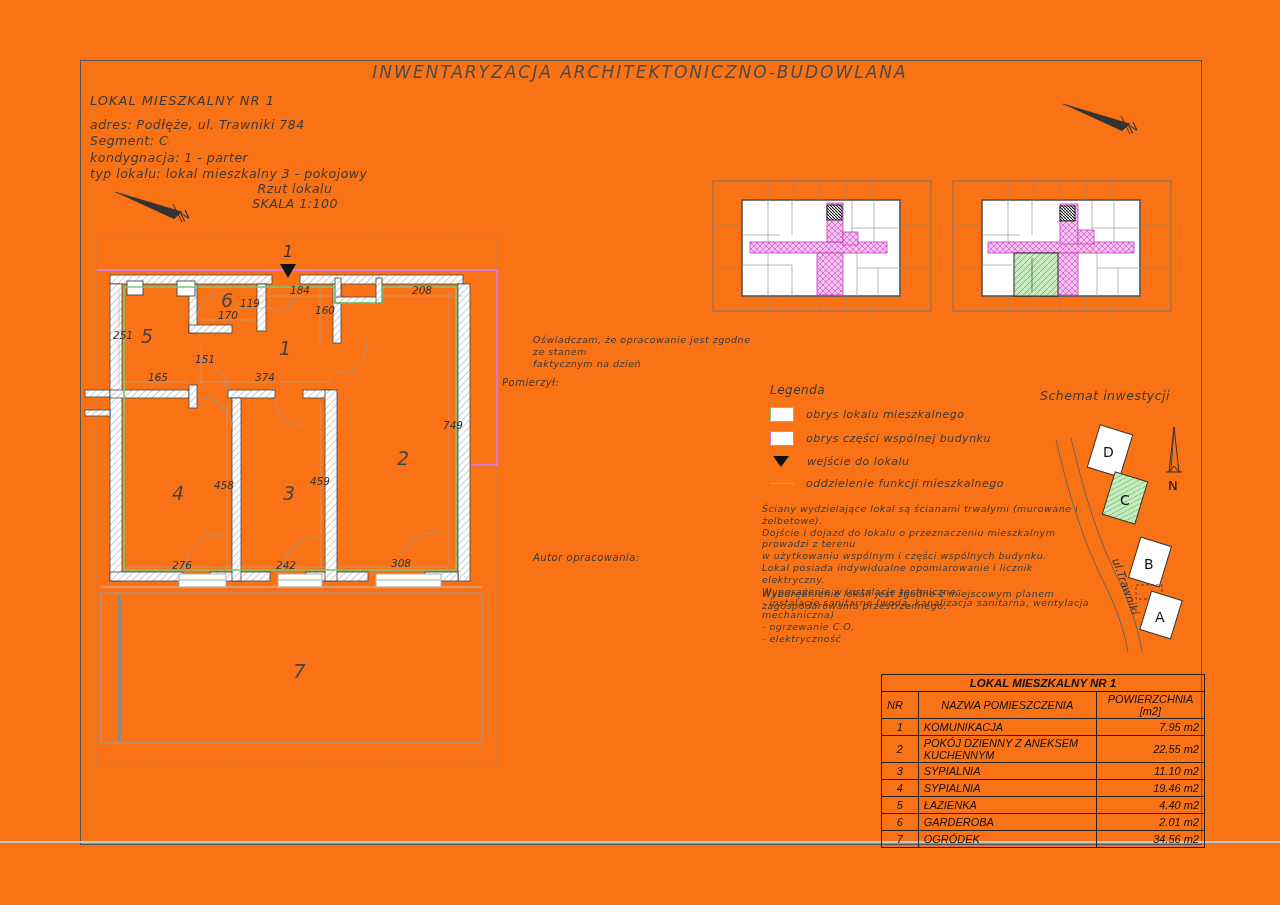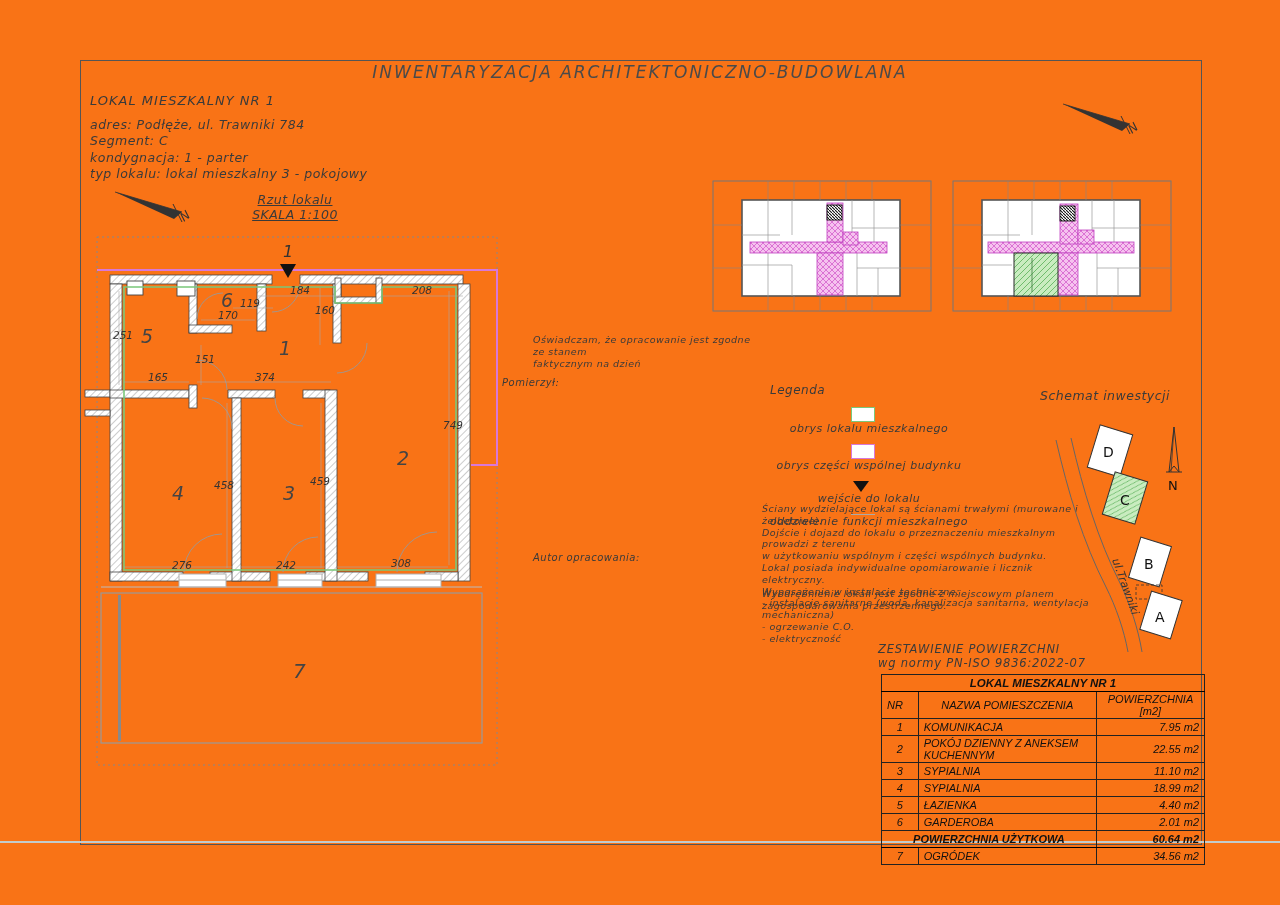--- a/index.html
+++ b/index.html
@@ -10,21 +10,21 @@
   .arch{font-style:italic;letter-spacing:.5px;color:#3a3a3a;}
   .abs{position:absolute;}
   .main-title{left:340px;top:62px;width:600px;text-align:center;font-size:17px;letter-spacing:2px;color:#4a4a4a;}
   .info{left:90px;top:93px;font-size:12.5px;line-height:16.5px;}
   .info .t{font-size:13px;margin-bottom:7px;letter-spacing:1px;}
   .view-title{text-align:center;font-size:12.5px;line-height:15px;}
   .small-txt{font-size:10px;line-height:13px;}
   .notes-txt{font-size:9.5px;line-height:11.8px;white-space:pre-line;}
   .legend{left:770px;top:383px;font-size:11px;}
   .legend .lt{font-size:12px;margin-bottom:10px;}
-  .lg-row{display:flex;align-items:center;margin-bottom:9px;flex-direction:column;}
+  .lg-row{display:flex;align-items:center;margin-bottom:9px;}
   .lg-swatch{width:22px;height:13px;margin-right:12px;flex:0 0 auto;background:#fff;}
   .lg-tri{width:0;height:0;border-left:8px solid transparent;border-right:8px solid transparent;
           border-top:11px solid #111;margin:0 18px 0 3px;}
   .lg-line{width:24px;height:0;border-top:1.5px solid #aaa;margin-right:12px;}
   .summary{left:878px;top:642px;font-size:11.5px;line-height:14px;letter-spacing:.8px;}
   table.areas{position:absolute;left:881px;top:674px;width:324px;border-collapse:collapse;
       font-family:"Liberation Sans",sans-serif;font-style:italic;font-size:11px;color:#111;}
   table.areas td{border:1px solid #222;padding:1px 5px;height:14px;}
   table.areas .ttl{font-weight:bold;text-align:center;font-size:11.5px;border-bottom:1.5px solid #000;}
   table.areas .hdr td{text-align:left;}
@@ -52,21 +52,21 @@
     <div>typ lokalu: lokal mieszkalny 3  - pokojowy</div>
   </div>
 
   <svg class="abs" style="left:112px;top:188px;" width="95" height="48">
     <polygon points="3,4 70,24 62,31" fill="#333"></polygon>
     <line x1="3" y1="4" x2="70" y2="24" stroke="#333" stroke-width="0.8"></line>
     <line x1="61" y1="16" x2="70" y2="34" stroke="#333" stroke-width="1"></line>
     <text x="72" y="34" font-size="12" font-style="italic" fill="#333" transform="rotate(-38 72 34)">N</text>
   </svg>
 
-  <div class="abs arch view-title" style="left:215px;top:192px;width:160px;text-decoration:underline;">
+  <div class="abs arch view-title" style="left:215px;top:181px;width:160px;">
     <div>Rzut lokalu</div>
     <div>SKALA 1:100</div>
   </div>
 
   <svg class="abs" style="left:83px;top:233px;" width="422" height="537" viewBox="0 0 422 537">
     <defs>
       <pattern id="hw" width="5" height="5" patternUnits="userSpaceOnUse" patternTransform="rotate(45)">
         <rect width="5" height="5" fill="#fff"></rect>
         <line x1="0" y1="0" x2="0" y2="5" stroke="#9a9a9a" stroke-width="1"></line>
       </pattern>
@@ -361,24 +361,20 @@
       <text x="127" y="220" font-size="14" fill="#111">A</text>
     </g>
     <g>
       <polygon points="146,25 141,70 146,64 151,70" fill="none" stroke="#333" stroke-width="1"></polygon>
       <line x1="146" y1="25" x2="143" y2="70" stroke="#333" stroke-width="0.8"></line>
       <line x1="138" y1="70" x2="154" y2="70" stroke="#333" stroke-width="1"></line>
       <text x="140" y="88" font-size="13" fill="#111">N</text>
     </g>
   </svg>
 
-  <div class="abs arch summary">
-    <div>ZESTAWIENIE  POWIERZCHNI</div>
-    <div>wg normy PN-ISO 9836:2022-07</div>
-  </div>
 
   <table class="areas" style="border:1.5px solid #000;">
     <tbody>
         <tr>
       <td class="ttl" colspan="3">LOKAL MIESZKALNY NR 1</td>
     </tr>
     <tr class="hdr">
       <td class="c-nr">NR</td>
       <td class="c-nm" style="text-align:center;">NAZWA POMIESZCZENIA</td>
       <td class="c-ar" style="text-align:center;">POWIERZCHNIA [m2]</td>
@@ -394,36 +390,32 @@
       <td class="c-ar">22.55 m2</td>
     </tr>
     <tr>
       <td class="c-nr">3</td>
       <td class="c-nm">SYPIALNIA</td>
       <td class="c-ar">11.10 m2</td>
     </tr>
     <tr>
       <td class="c-nr">4</td>
       <td class="c-nm">SYPIALNIA</td>
-      <td class="c-ar">18.99 m2</td>
+      <td class="c-ar">19.46 m2</td>
     </tr>
     <tr>
       <td class="c-nr">5</td>
       <td class="c-nm">ŁAZIENKA</td>
       <td class="c-ar">4.40 m2</td>
     </tr>
     <tr>
       <td class="c-nr">6</td>
       <td class="c-nm">GARDEROBA</td>
       <td class="c-ar">2.01 m2</td>
     </tr>
-    <tr class="total">
-      <td class="lbl" colspan="2">POWIERZCHNIA UŻYTKOWA</td>
-      <td class="c-ar">60.64 m2</td>
-    </tr>
     <tr>
       <td class="c-nr">7</td>
       <td class="c-nm">OGRÓDEK</td>
       <td class="c-ar">34.56 m2</td>
     </tr>
   </tbody>
     </table>
 </div>
 
 </body></html>

